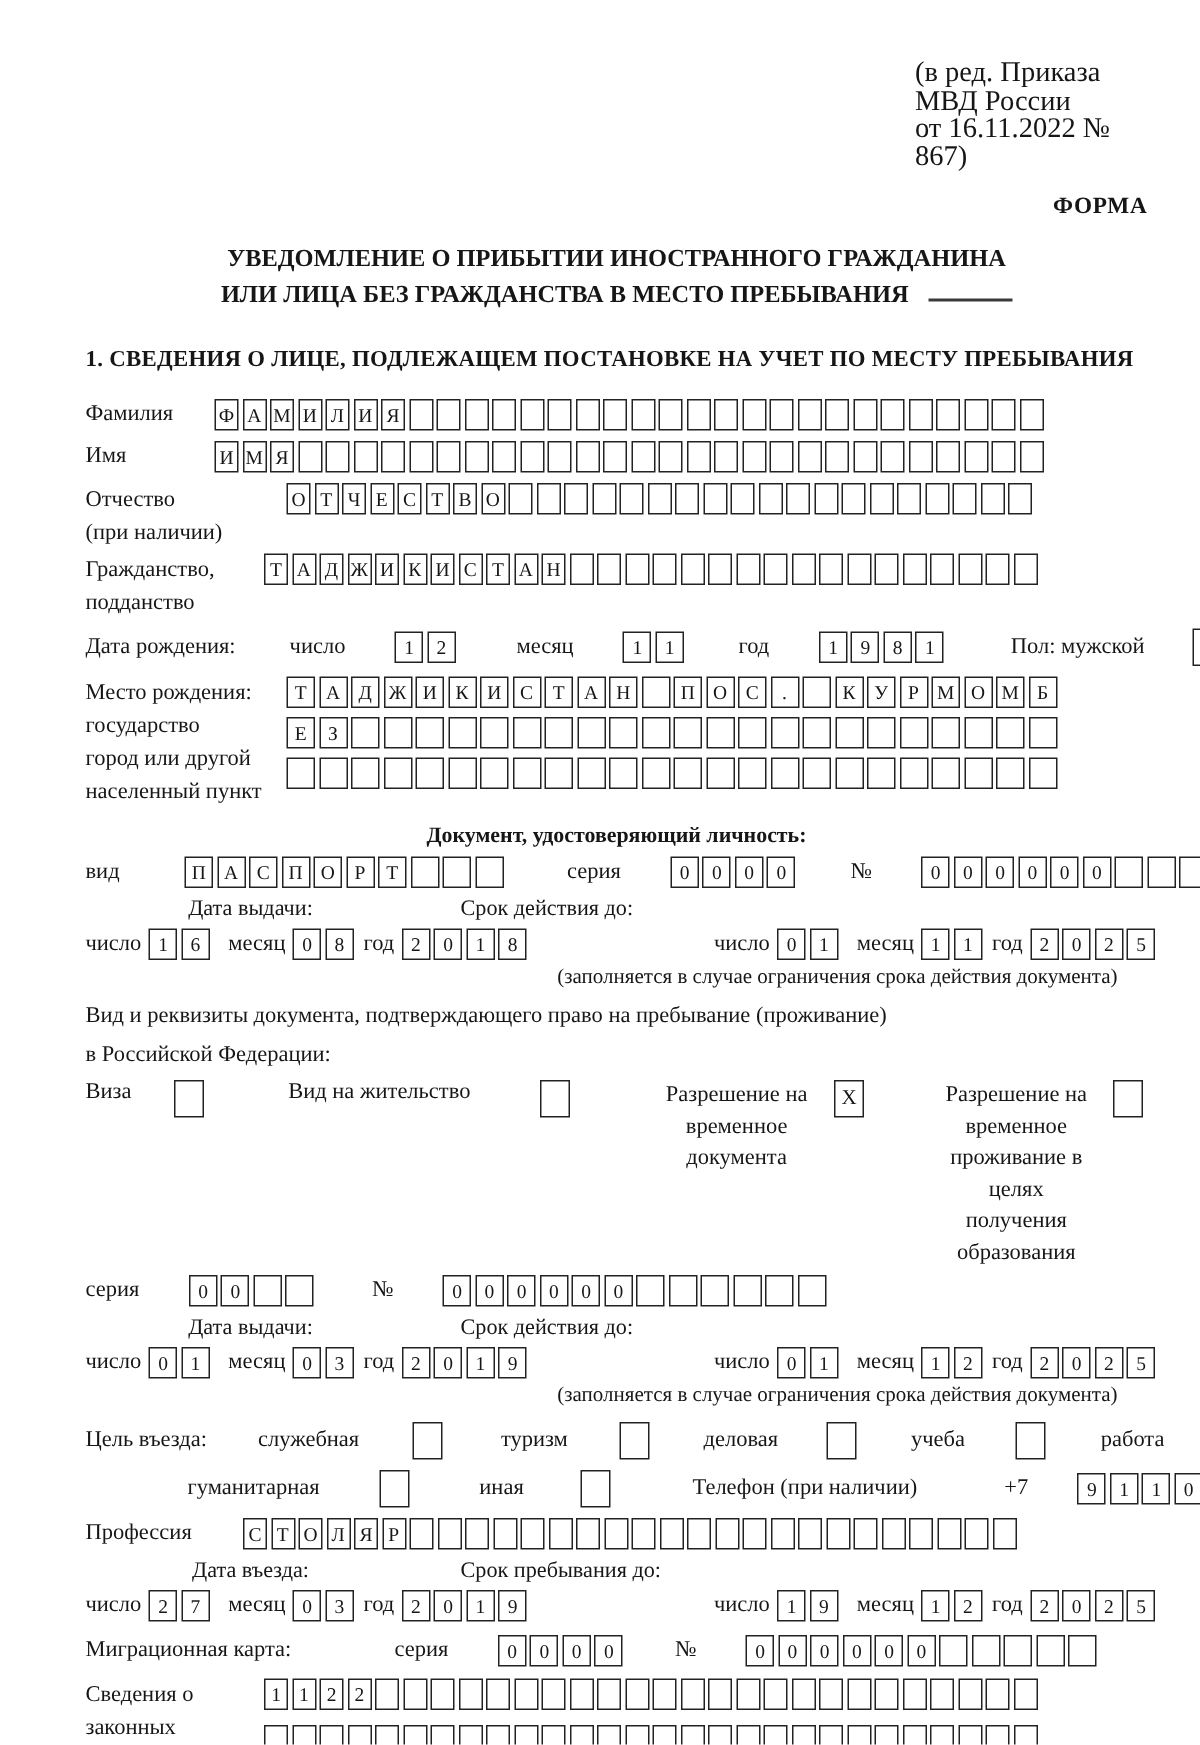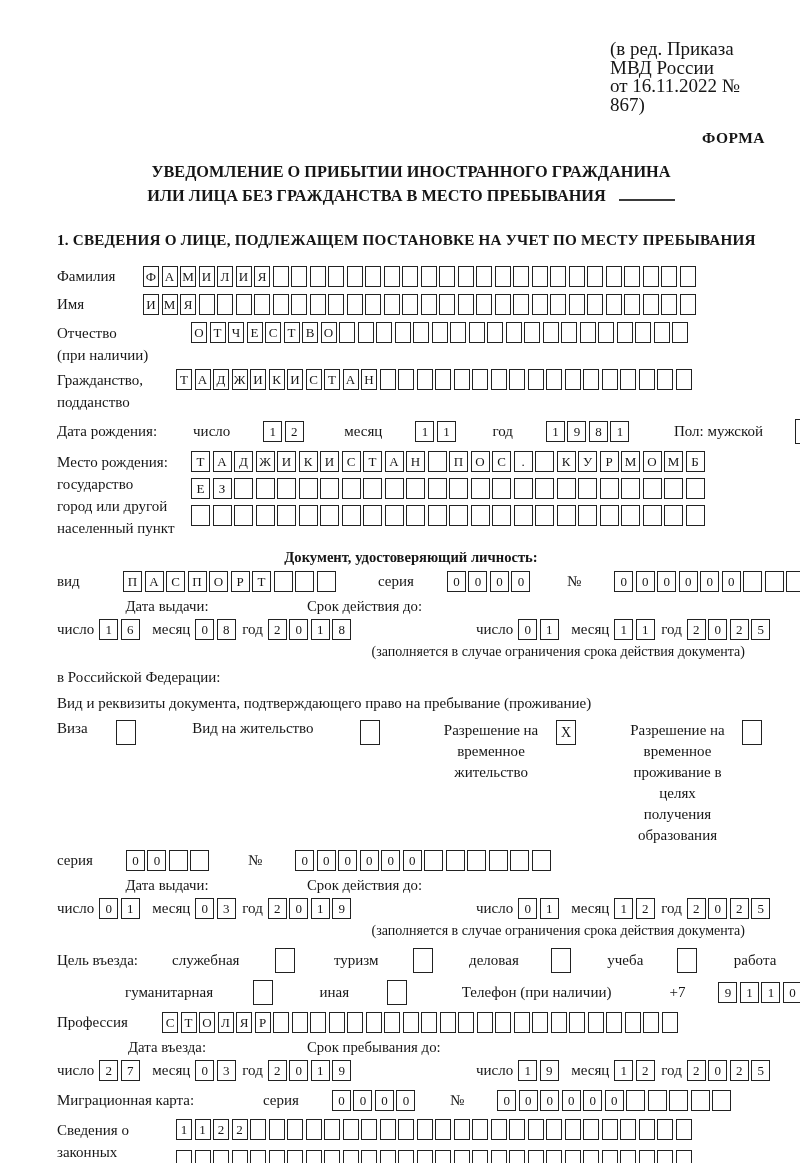--- a/index.html
+++ b/index.html
@@ -410,36 +410,36 @@
       <span class="boxes wide">
           <span class="cbox">2</span>
           <span class="cbox">0</span>
           <span class="cbox">2</span>
           <span class="cbox">5</span>
         </span>
     </div>
   </div>
   <div class="note">(заполняется в случае ограничения срока действия документа)</div>
 
+  <div class="plain">Вид и реквизиты документа, подтверждающего право на пребывание (проживание)</div>
   <div class="plain">в Российской Федерации:</div>
-  <div class="plain">Вид и реквизиты документа, подтверждающего право на пребывание (проживание)</div>
 
   <div class="frow top" style="margin-top:8px;">
     <span class="lbl">Виза</span>
     <span class="boxes chk">
         <span class="cbox"></span>
       </span>
     <span class="lbl ml26">Вид на жительство</span>
     <span class="boxes chk ml18">
         <span class="cbox"></span>
       </span>
     <div class="opt-multi ml24">
       <div class="opt-text">
         <div>Разрешение на временное</div>
-        <div>жительство</div>
+        <div>документа</div>
       </div>
       <span class="boxes chk ml8">
           <span class="cbox">X</span>
         </span>
     </div>
     <div class="opt-multi ml14">
       <div class="opt-text">
         <div>Разрешение на временное</div>
         <div>проживание в целях</div>
         <div>получения образования</div>

